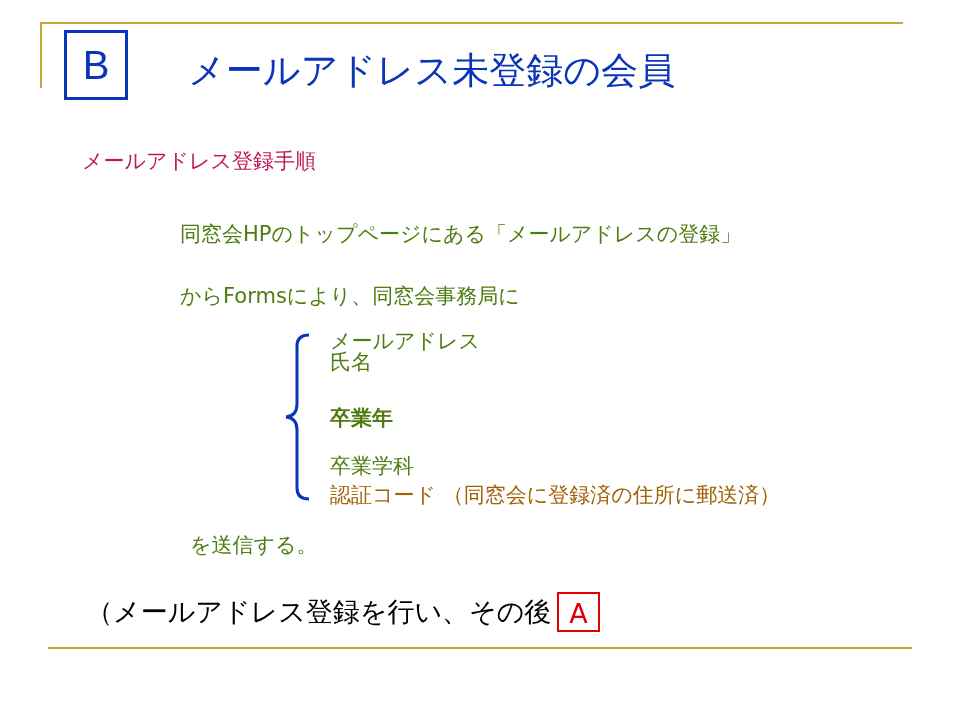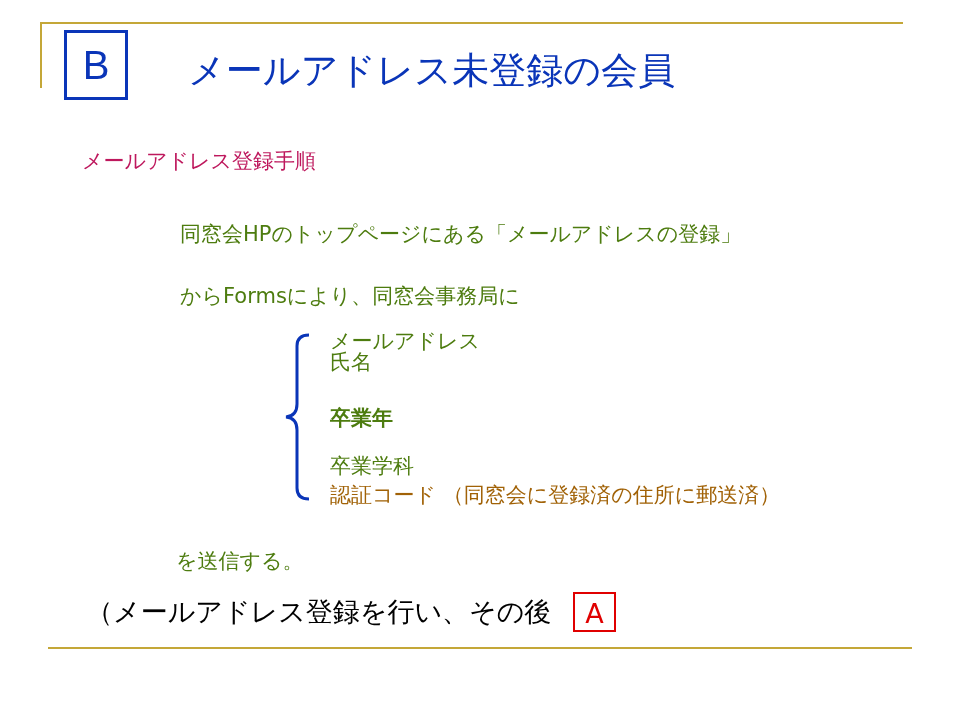--- a/index.html
+++ b/index.html
@@ -5,21 +5,21 @@
   html,body{margin:0;padding:0;background:#fff;}
   body{width:960px;height:720px;position:relative;overflow:hidden;font-family:"DejaVu Sans","Liberation Sans",sans-serif;}
   .gold{position:absolute;background:#c4a738;}
   .abs{position:absolute;white-space:nowrap;}
   .badge{position:absolute;left:64px;top:30px;width:64px;height:70px;border:3px solid #0a35b8;box-sizing:border-box;color:#0a35b8;font-family:"Liberation Sans",sans-serif;font-size:40px;display:flex;align-items:center;justify-content:center;}
   .title{left:188px;top:46px;font-size:37px;color:#0a35b8;}
   .subtitle{left:82px;top:147px;font-size:21px;color:#be185d;}
   .body{font-size:21px;color:#4d7c0f;}
   .red{color:#a16207;}
   .brace{position:absolute;left:283px;top:332px;width:28px;height:170px;}
-  .note{left:86px;top:592px;font-size:27px;color:#000;display:flex;align-items:center;gap:16px;}
+  .note{left:86px;top:592px;font-size:27px;color:#000;display:flex;align-items:center;}
   .abox{display:inline-block;border:2px solid #e00000;color:#e00000;padding:0 10px;height:40px;line-height:40px;margin:0 6px;box-sizing:border-box;}
 </style>
 </head>
 <body>
 
 <div class="gold" style="left:40px;top:22px;width:863px;height:2px;"></div>
 <div class="gold" style="left:40px;top:22px;width:2px;height:66px;"></div>
 <div class="gold" style="left:48px;top:647px;width:864px;height:2px;"></div>
 
 <div class="badge">B</div>
@@ -32,18 +32,18 @@
 <svg class="brace" viewBox="0 0 28 170">
   <path d="M26 3 Q14 3 14 14 L14 72 Q14 84 3 85 Q14 86 14 98 L14 156 Q14 167 26 167" fill="none" stroke="#0a35b8" stroke-width="3"></path>
 </svg>
 
 <div class="abs body" style="left:330px;top:327px;">メールアドレス</div>
 <div class="abs body" style="left:330px;top:348px;">氏名</div>
 <div class="abs body" style="left:330px;top:404px;font-weight:bold;">卒業年</div>
 <div class="abs body" style="left:330px;top:452px;">卒業学科</div>
 <div class="abs body red" style="left:330px;top:481px;">認証コード （同窓会に登録済の住所に郵送済）</div>
 
-<div class="abs body" style="left:176px;top:531px;margin-top:16px;">を送信する。</div>
+<div class="abs body" style="left:190px;top:531px;">を送信する。</div>
 
 <div class="abs note">
   <span>（メールアドレス登録を行い、その後</span>
   <span class="abox">A</span>
 </div>
 
 </body></html>

